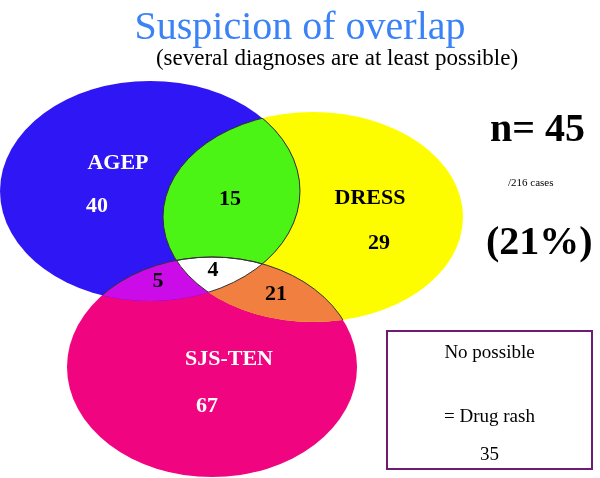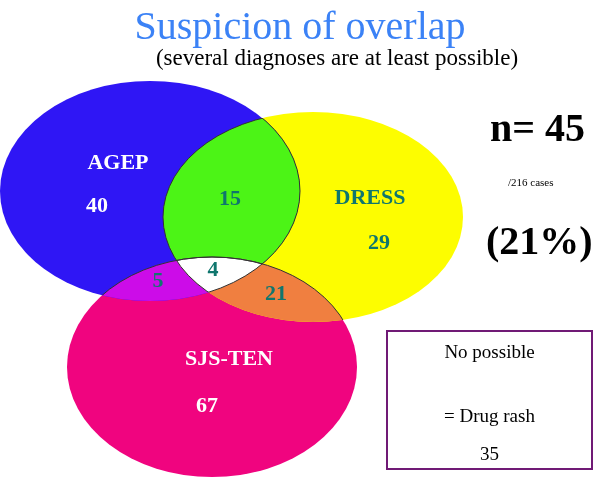--- a/index.html
+++ b/index.html
@@ -2,21 +2,21 @@
 <html><head>
 <meta charset="utf-8">
 <style>
   html, body { margin:0; padding:0; background:#ffffff; }
   body { width:600px; height:478px; position:relative; overflow:hidden; font-family:"Liberation Serif","DejaVu Serif",serif; }
   .title { position:absolute; left:0; width:600px; top:4px; text-align:center; font-size:40px; color:#3b82f6; line-height:44px; }
   .subtitle { position:absolute; left:0; width:600px; top:44px; text-align:center; font-size:23px; color:#000; line-height:28px;padding-left:37px; }
   svg.venn { position:absolute; left:0; top:0; }
   .lbl { position:absolute; font-weight:bold; text-align:center; transform:translate(-50%,-50%); white-space:nowrap; }
   .white { color:#fff; }
-  .black { color:#0f766e; }
+  .black { color:#000000; }
   .n-total { position:absolute; left:490px; top:104px; font-size:40px; font-weight:bold; }
   .cases { position:absolute; left:508px; top:176px; font-size:11px; font-weight:normal; }
   .pct { position:absolute; left:486px; top:200px; font-size:40px; font-weight:bold;margin-top:17px; }
   .box { position:absolute; left:386px; top:330px; width:207px; height:140px; border:2px solid #701a75; box-sizing:border-box; text-align:center; font-size:19px; line-height:23px; }
   .box div { position:absolute; left:0; width:100%; }
 </style>
 </head>
 <body>
 
 <div class="title">Suspicion of overlap</div>

